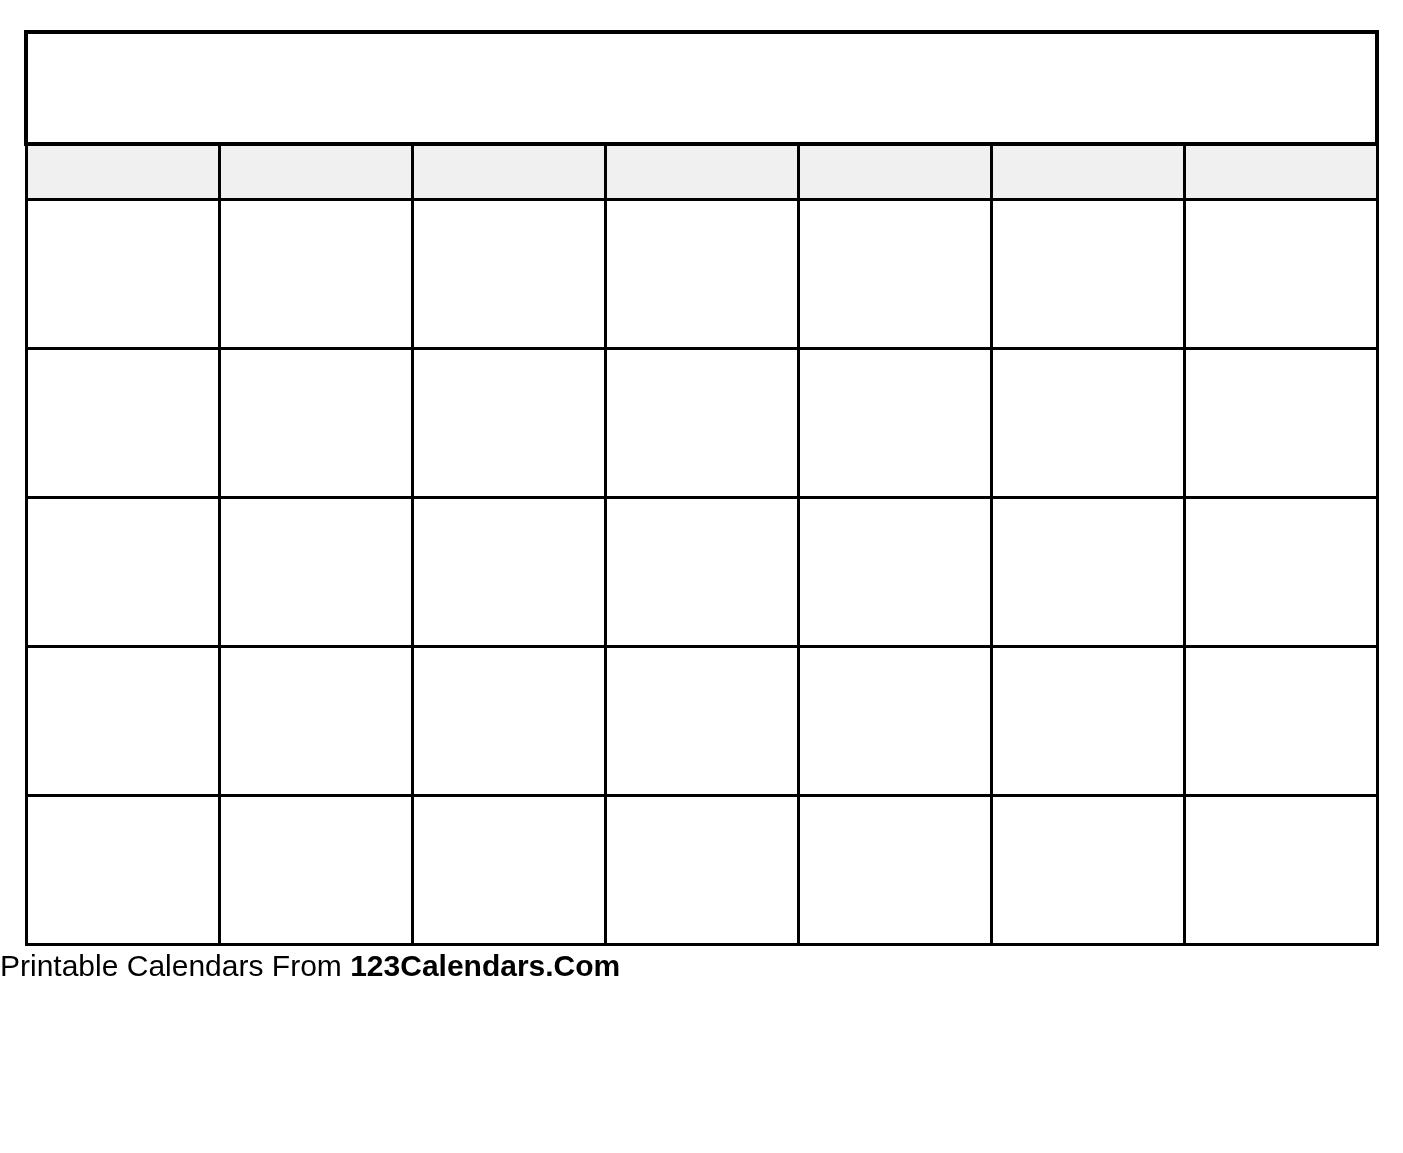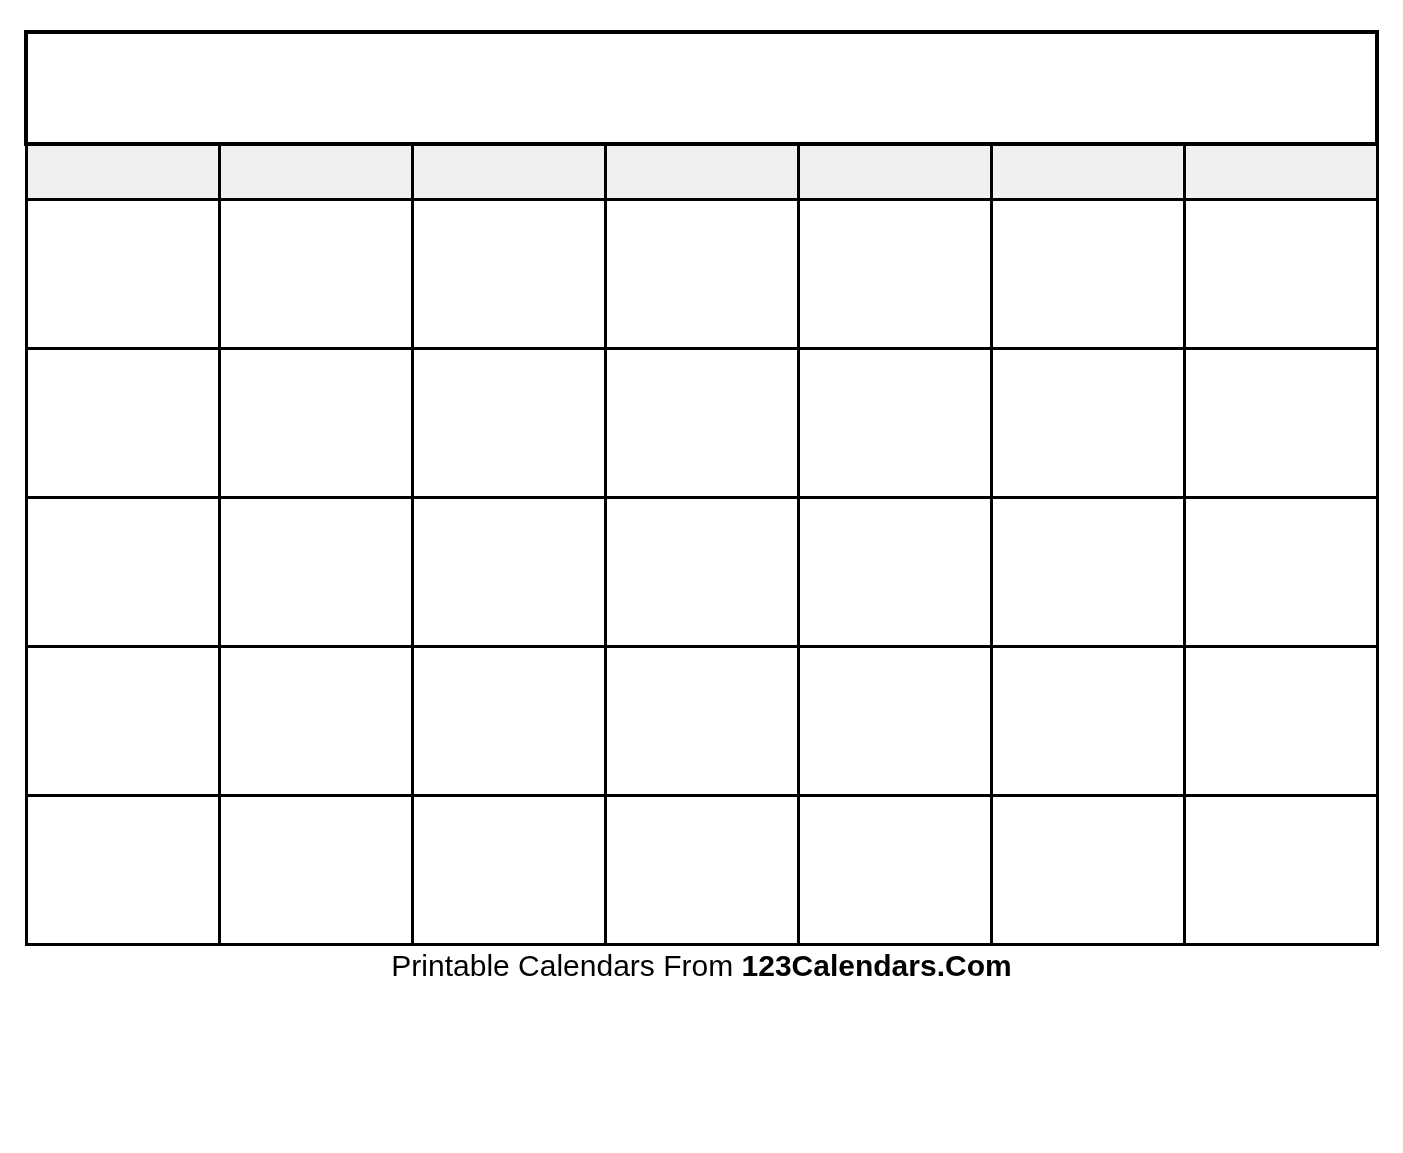--- a/index.html
+++ b/index.html
@@ -79,21 +79,20 @@
     line-height: 1;
     padding: 6px 0 0 7px;
     font-weight: normal;
   }
 
   .footer {
     position: absolute;
     left: 0;
     right: 0;
     top: 948px;
-    text-align: center;
     font-size: 30px;
     line-height: 1.2;
     color: #000000;
     white-space: nowrap;
   }
   .footer .plain {
     font-weight: normal;
   }
   .footer .brand {
     font-weight: bold;

